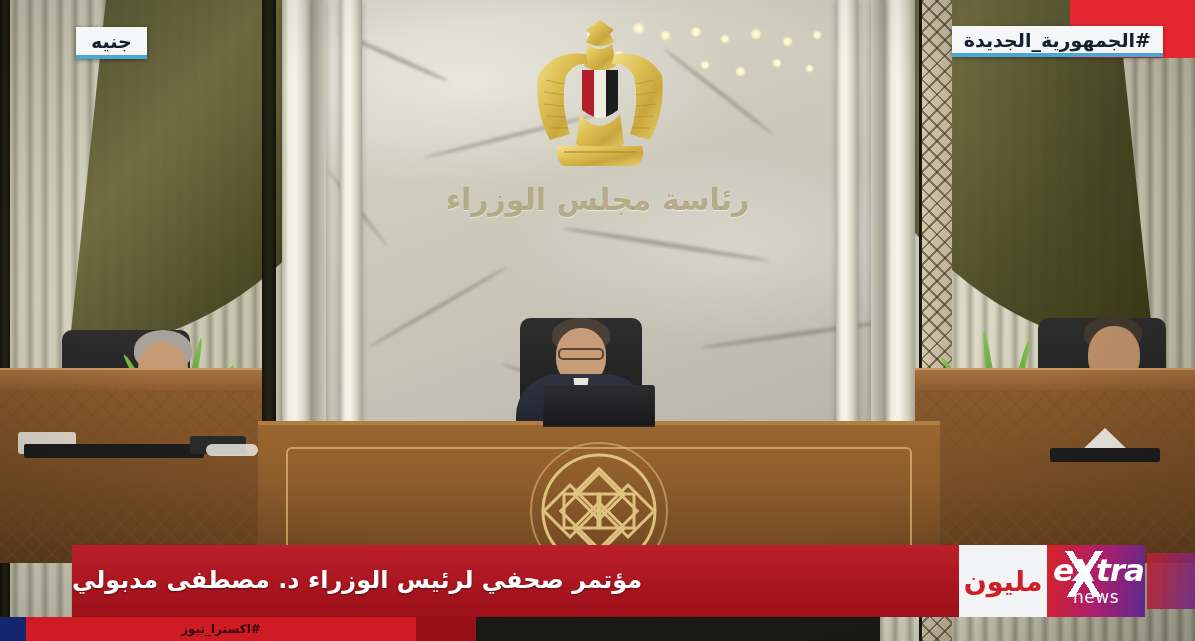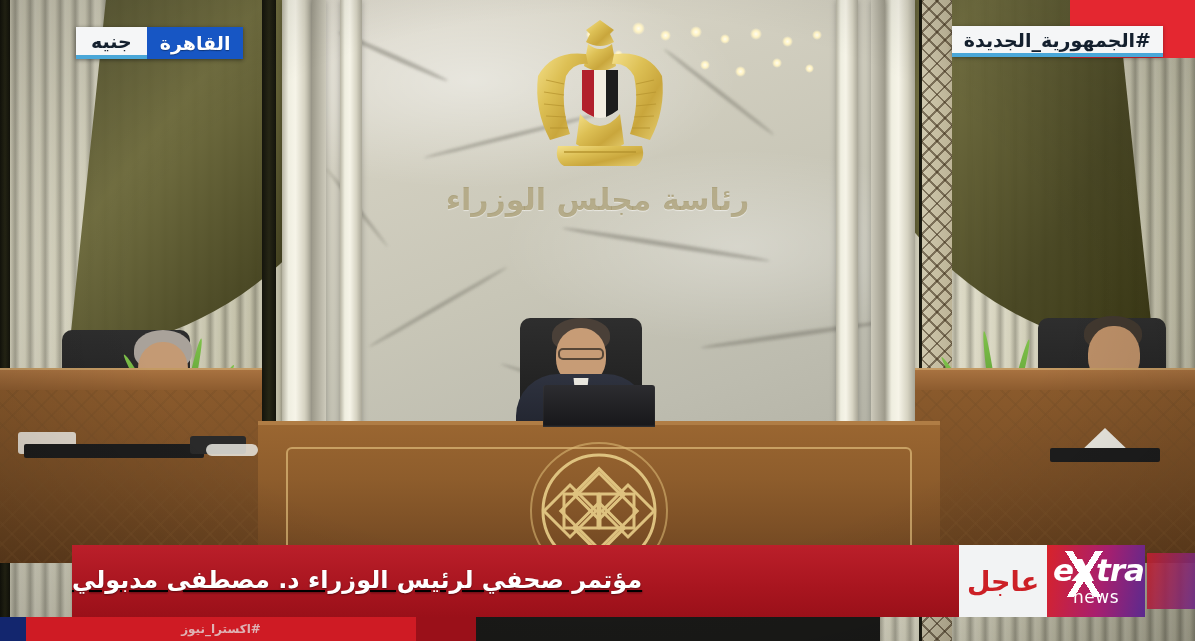--- a/index.html
+++ b/index.html
@@ -205,21 +205,20 @@
   }
 
   
   .lower-third { position:absolute; left:72px; right:0; bottom:24px; height:72px; }
   .lt-headline {
     position:absolute; left:0; right:235px; top:0; bottom:0;
     background:linear-gradient(180deg,#bb1f2a 0%,#a8151f 60%,#9a1019 100%);
     display:flex; align-items:center; justify-content:flex-end;
     padding:0 22px 2px 0;
     direction:rtl;
-    text-decoration:underline;
   }
   .lt-headline span {
     color:#fff; font-size:24px; font-weight:700;
     text-shadow:0 1px 2px rgba(0,0,0,.45);
     white-space:nowrap;
   }
   .lt-urgent {
     position:absolute; right:148px; top:0; bottom:0; width:88px;
     background:#f2f3f4;
     display:flex; align-items:center; justify-content:center;
@@ -265,21 +264,21 @@
   .ticker-navy span {
     color:#e6e9f5; font-size:12px; font-weight:700; white-space:nowrap;
     opacity:.9;
   }
   .ticker-red {
     width:390px; background:#cf1b24;
     display:flex; align-items:center; justify-content:center;
     direction:rtl; overflow:hidden;
   }
   .ticker-red span {
-    color:#e5e5e5; font-size:12px; font-weight:700; white-space:nowrap; opacity:.75;
+    color:#000000; font-size:12px; font-weight:700; white-space:nowrap; opacity:.75;
   }
   .ticker-edge { width:60px; background:#9a1019; }
   .ticker-cap  { width:26px; background:#13266e; }
 
   
   .softness {
     position:absolute; inset:0; pointer-events:none;
     background:radial-gradient(ellipse at 50% 45%, rgba(0,0,0,0) 55%, rgba(0,0,0,.22) 100%);
   }
 </style>
@@ -463,35 +462,34 @@
     <div style="position:absolute;left:190px;top:436px;width:56px;height:18px;background:#2a2a2a;border-radius:3px;"></div>
     <div style="position:absolute;left:206px;top:444px;width:52px;height:12px;background:#e8e6df;border-radius:6px;opacity:.85;"></div>
     <div style="position:absolute;left:1080px;top:428px;width:50px;height:24px;background:#eceae2;clip-path:polygon(0 100%,50% 0,100% 100%);"></div>
     <div style="position:absolute;left:1050px;top:448px;width:110px;height:14px;background:#1d1d1d;border-radius:2px;"></div>
 
   </div>
 
   <div class="softness"></div>
 
   <div class="bug-tl">
-    <div class="bug-city">القاهرة</div>
     <div class="bug-live">جنيه</div>
   </div>
 
   <div class="bug-tr">
     <div class="hash-red"></div>
     <div class="hash-plate">#الجمهورية_الجديدة</div>
   </div>
 
   <div class="lower-third">
     <div class="lt-headline">
       <span>مؤتمر صحفي لرئيس الوزراء د. مصطفى مدبولي</span>
     </div>
     <div class="lt-urgent">
-      <span>عاجل</span>
+      <span>مليون</span>
     </div>
     <div class="lt-logo">
       <div class="lt-logo-extra">eXtra</div>
       <div class="lt-logo-x"></div>
       <div class="lt-logo-news">news</div>
     </div>
     <div class="lt-logo-ghost" style="position:absolute;right:0;top:8px;bottom:8px;width:48px;
          background:linear-gradient(100deg,#c0202b,#6d2a86);"></div>
   </div>
 

